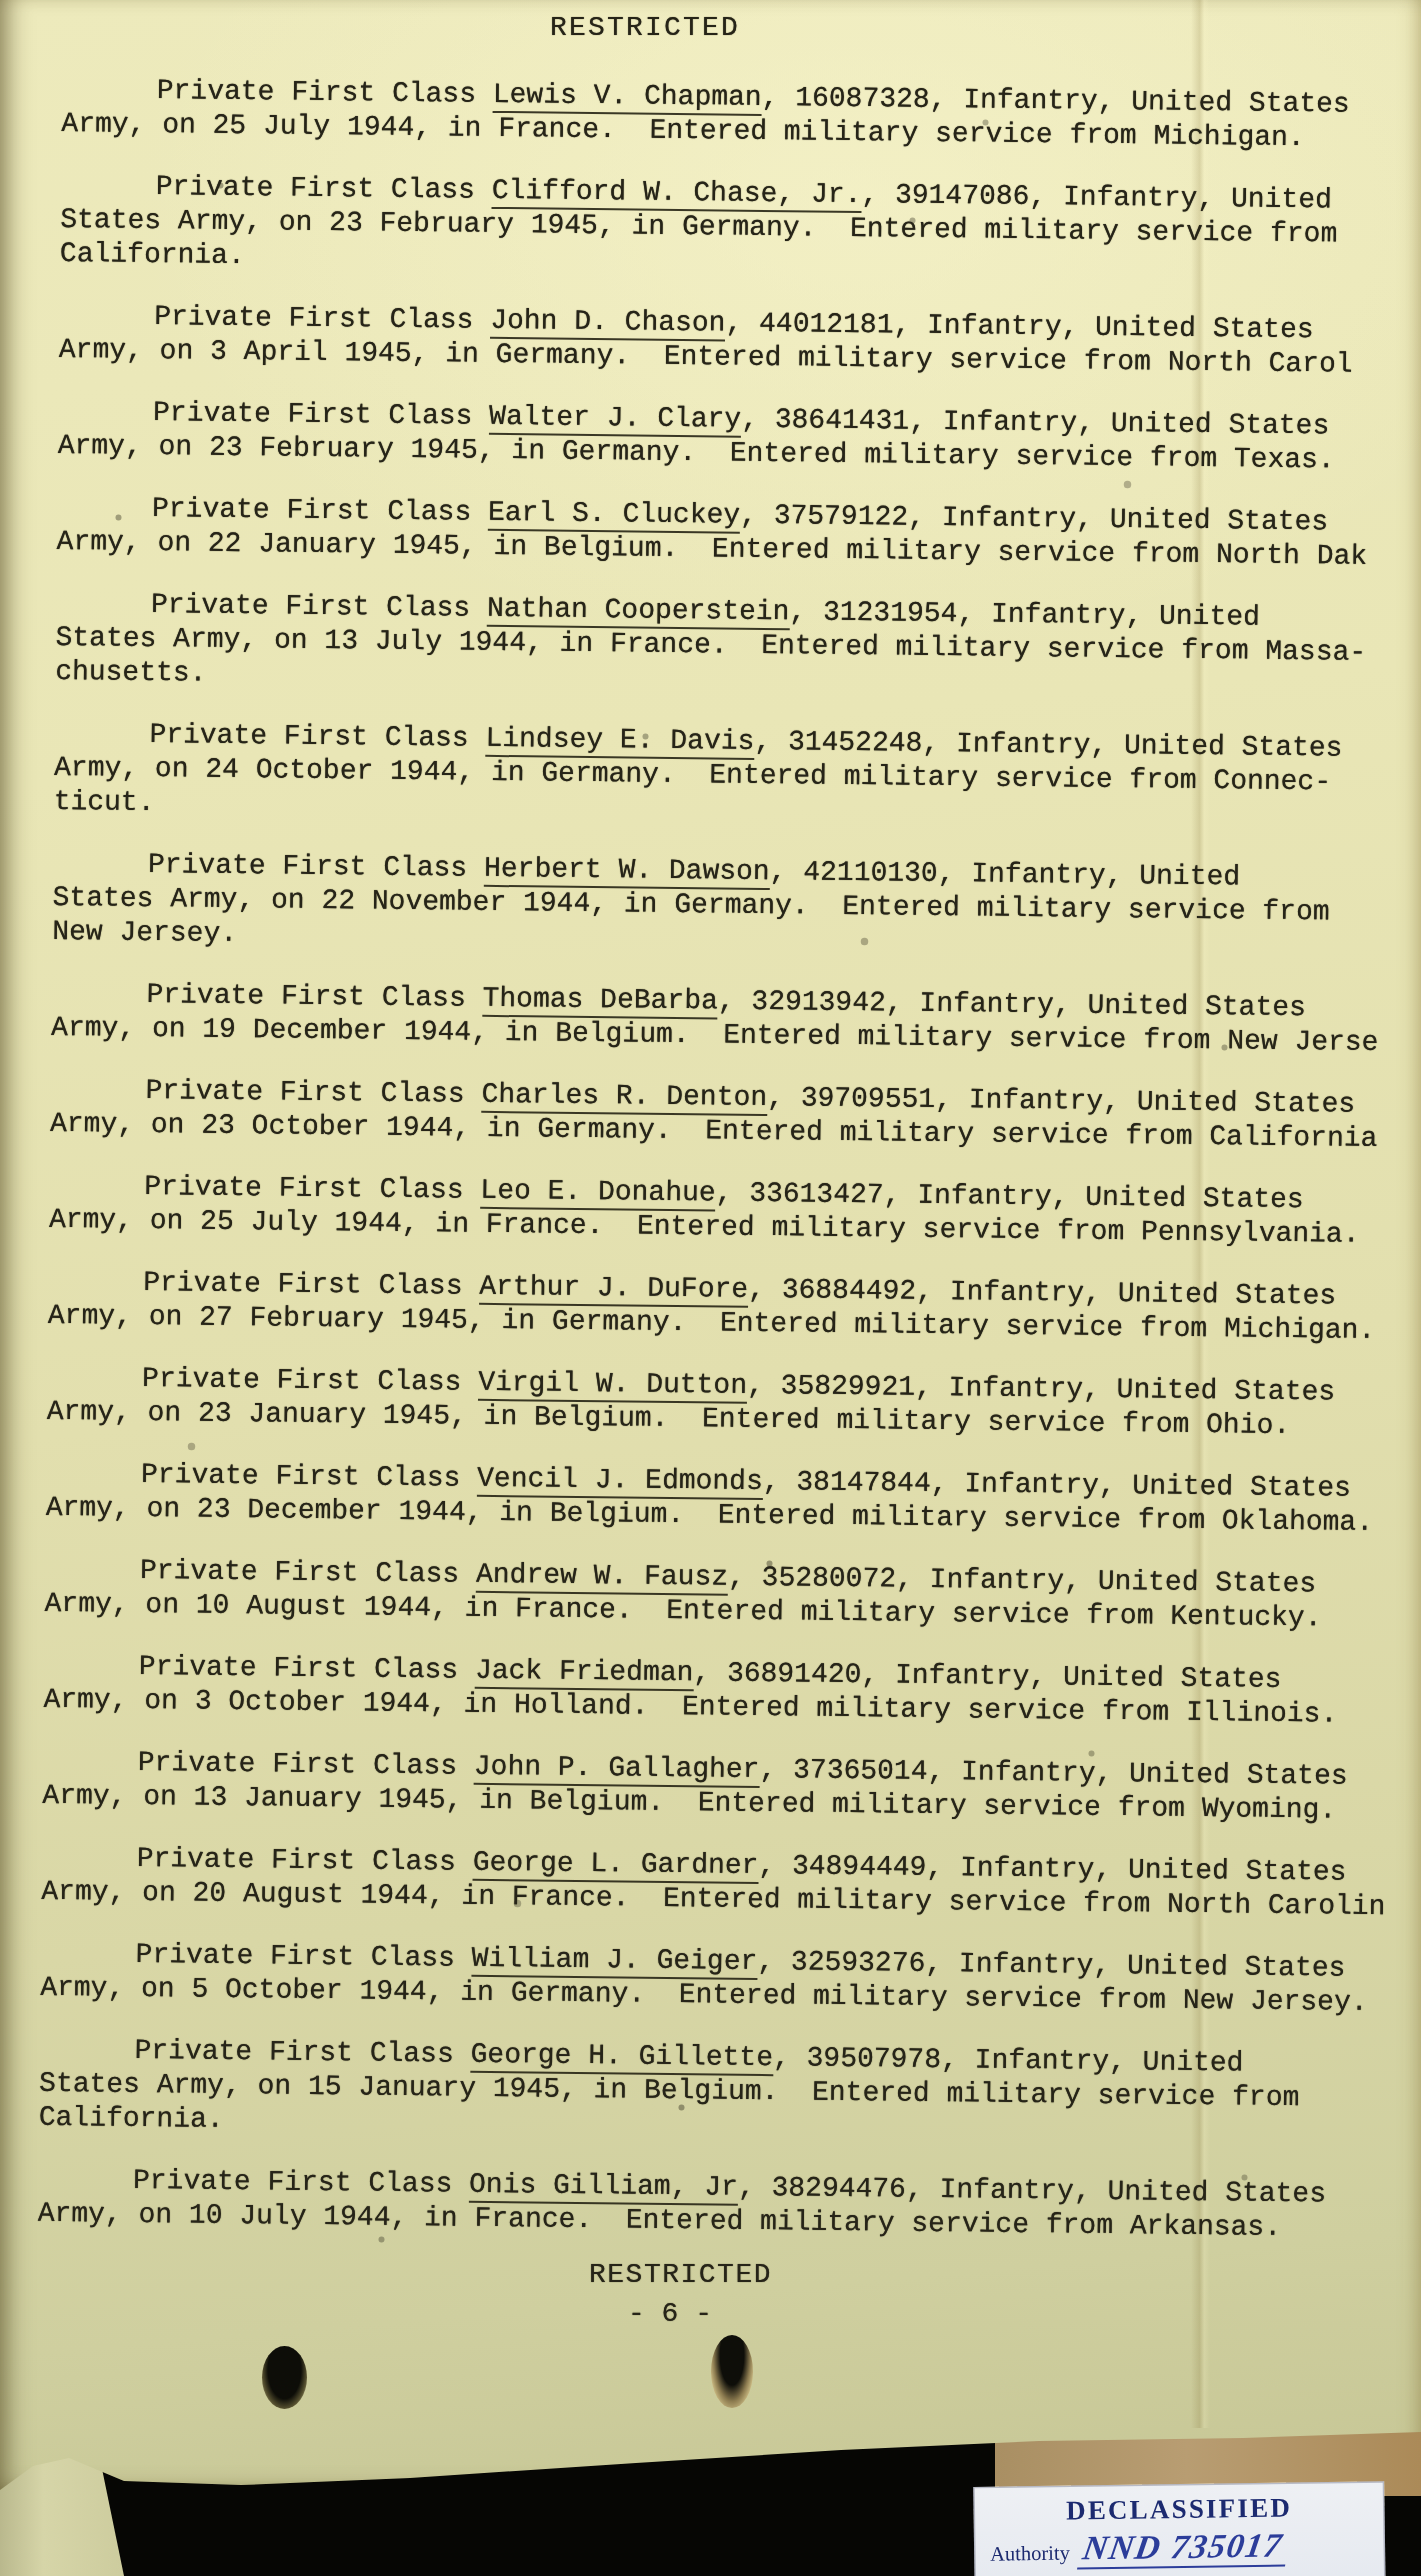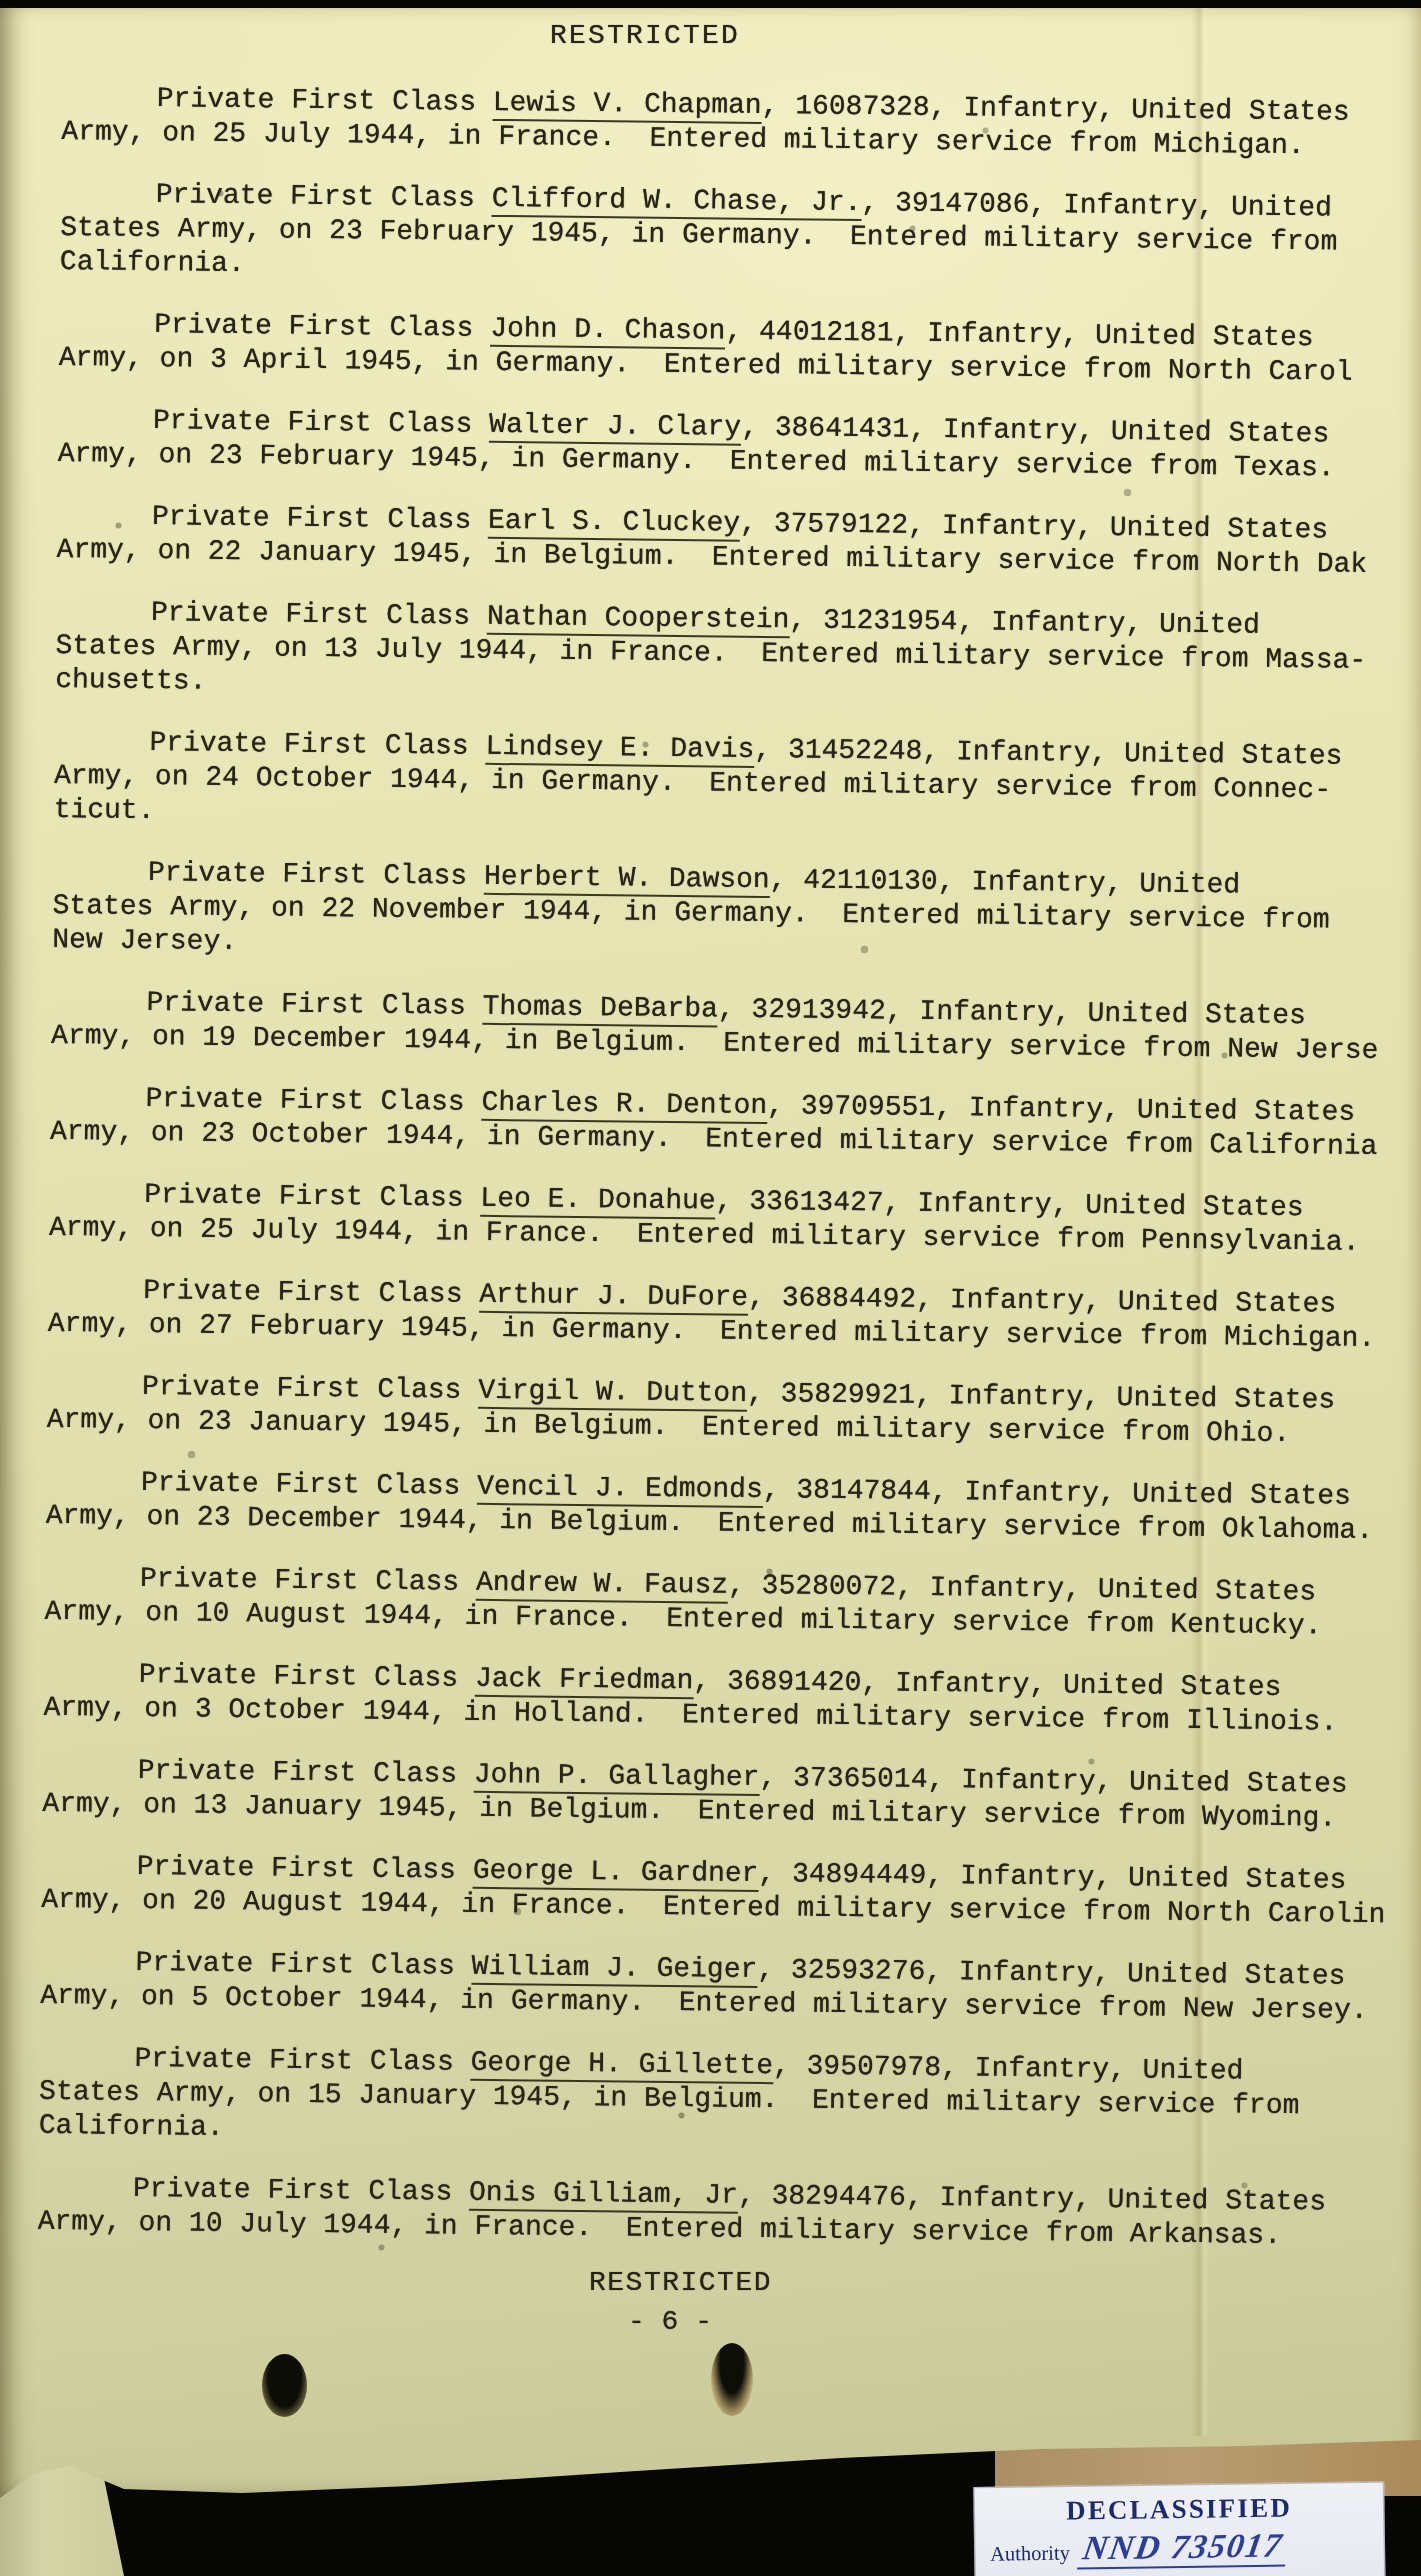--- a/index.html
+++ b/index.html
@@ -14,21 +14,21 @@
     background:linear-gradient(90deg,#b9b88d 0%,#d6d5a8 35%,#cdcc9e 100%);
     clip-path:polygon(0 0,55% 0,100% 100%,0 100%);
   }
   
   .cardboard{
     position:absolute;left:995px;top:2410px;width:426px;height:86px;
     background:linear-gradient(90deg,#a98f63 0%,#b89d72 45%,#ab8a58 100%);
   }
   
   .page{
-    position:absolute;left:0;top:8px;width:1421px;height:2494px;
+    position:absolute;left:0;top:0;width:1421px;height:2494px;
     background:
       radial-gradient(ellipse 1024px 658px at 60% 8%,rgba(248,245,205,.55),rgba(248,245,205,0) 70%),
       linear-gradient(175deg,#edeabc 0%,#e9e6b6 30%,#e2dfae 55%,#d9d7a6 75%,#cfcf9f 90%,#c6c695 100%);
     box-shadow:inset 20.5px 0 25px -13px rgba(70,58,22,.55),
                inset -13px 0 20.5px -10.2px rgba(130,108,45,.38),
                inset 0 -16px 22px -11.7px rgba(90,80,35,.45);
     clip-path:polygon(0 0,1421px 0,1421px 2432px,1243px 2438px,1039px 2441px,841px 2450px,636px 2463px,410px 2478px,241px 2485px,124px 2481px,69px 2458px,33px 2466px,0 2490px);
   }
   .crease{
     position:absolute;left:1191px;top:0;width:19px;height:2428px;

